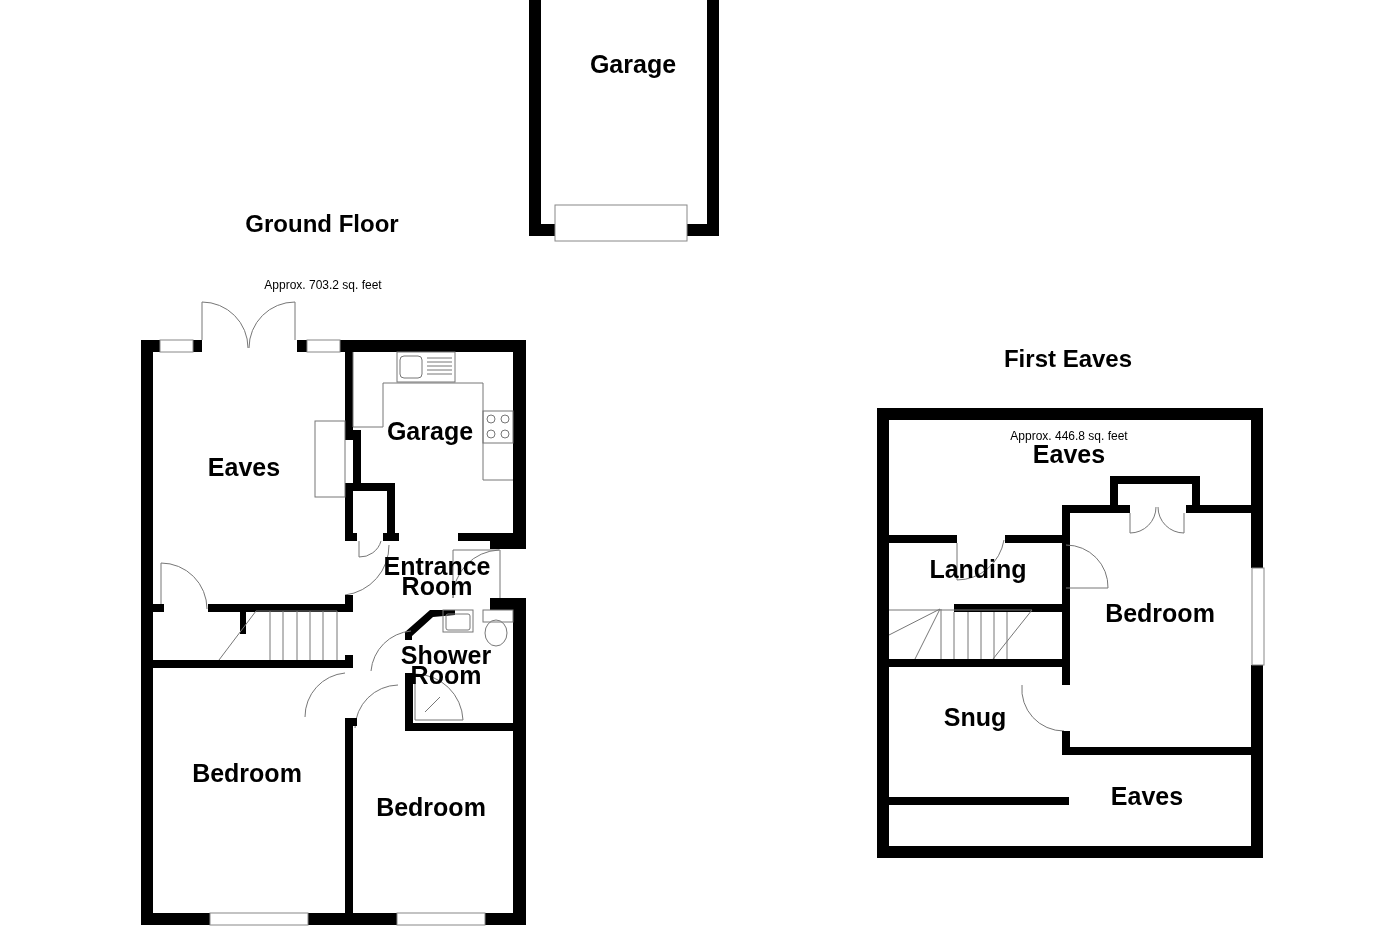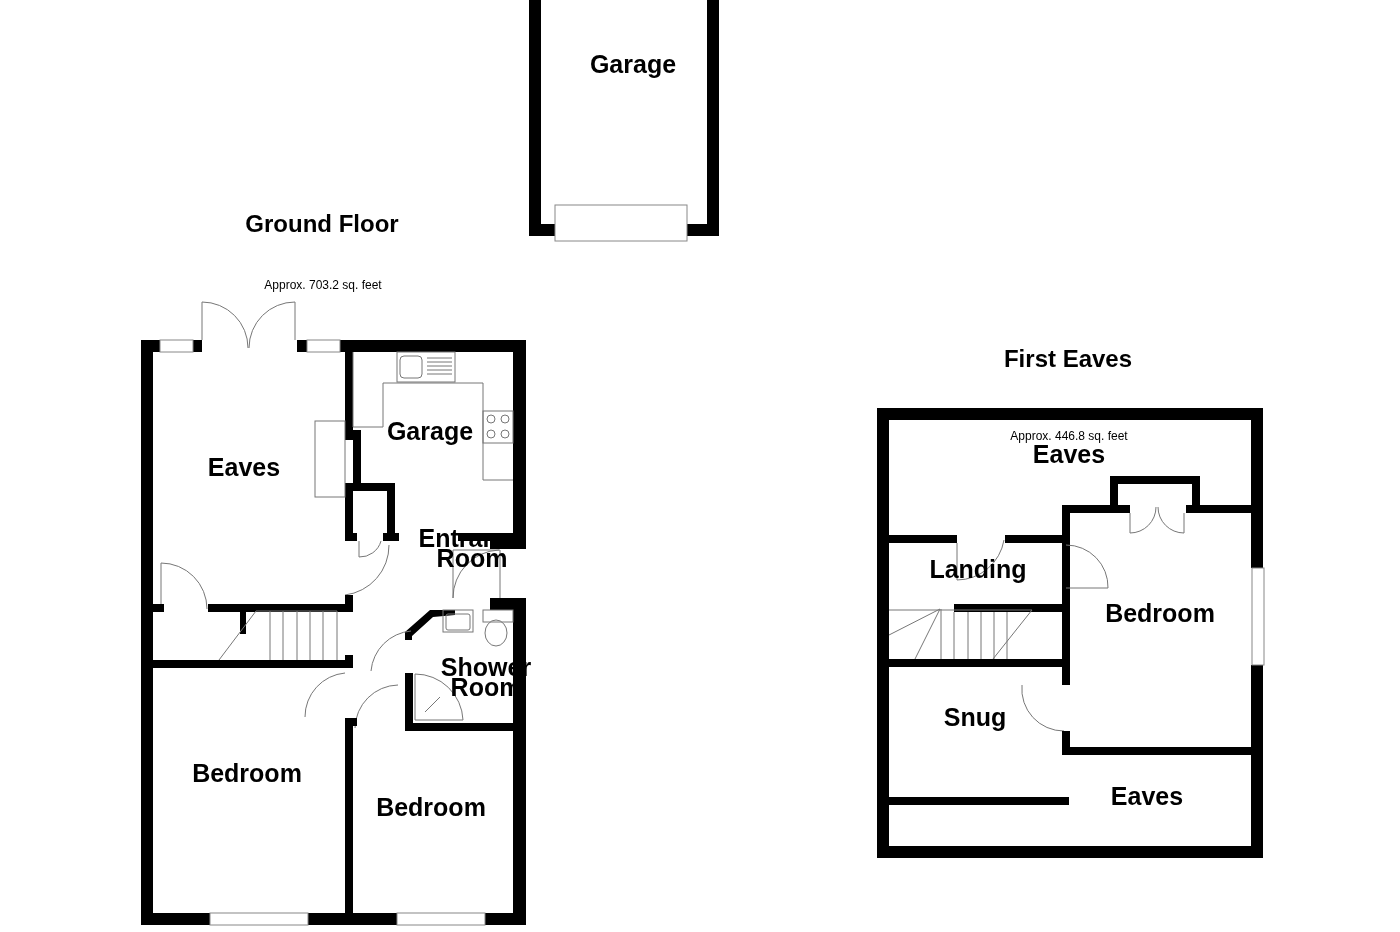--- a/index.html
+++ b/index.html
@@ -164,25 +164,25 @@
 
 <div class="title" style="left:322px; top:210px;">Ground Floor</div>
 <div class="sub" style="left:323px; top:235px;">Approx. 703.2 sq. feet</div>
 <div class="title" style="left:1068px; top:345px;">First Eaves</div>
 <div class="sub" style="left:1069px; top:386px;">Approx. 446.8 sq. feet</div>
 
 <div class="label" style="left:633px; top:54px;">Garage</div>
 
 <div class="label" style="left:244px; top:457px;">Eaves</div>
 <div class="label" style="left:430px; top:421px;">Garage</div>
-<div class="label" style="left:437px; top:528px;margin-left:35px;">
+<div class="label" style="left:437px; top:556px;">
   <div>Entrance</div>
   <div>Room</div>
 </div>
-<div class="label" style="left:486px; top:645px;margin-top:12px;">
+<div class="label" style="left:446px; top:645px;">
   <div>Shower</div>
   <div>Room</div>
 </div>
 <div class="label" style="left:247px; top:763px;">Bedroom</div>
 <div class="label" style="left:431px; top:797px;">Bedroom</div>
 
 <div class="label" style="left:1069px; top:444px;">Eaves</div>
 <div class="label" style="left:978px; top:559px;">Landing</div>
 <div class="label" style="left:1160px; top:603px;">Bedroom</div>
 <div class="label" style="left:975px; top:707px;">Snug</div>

